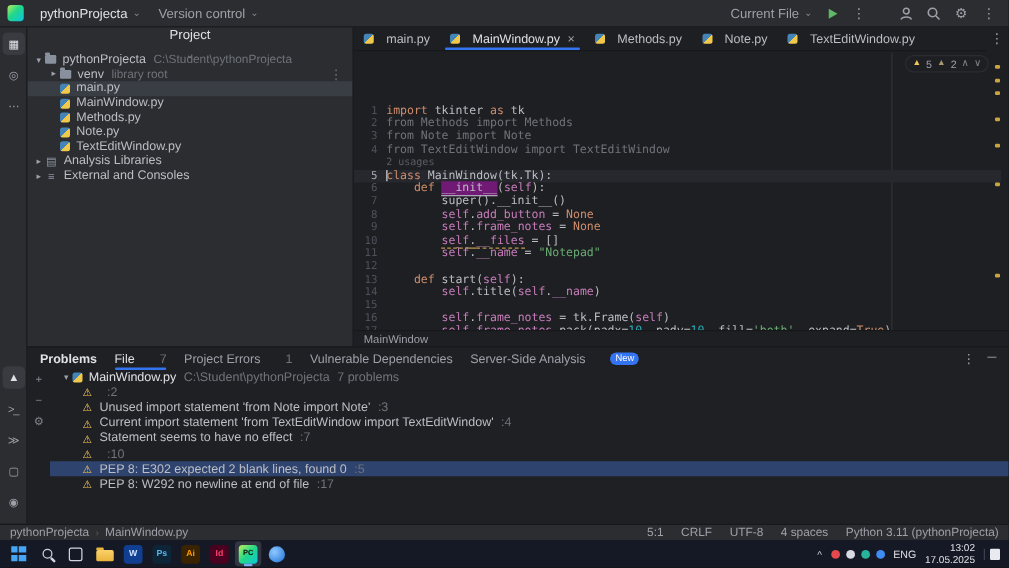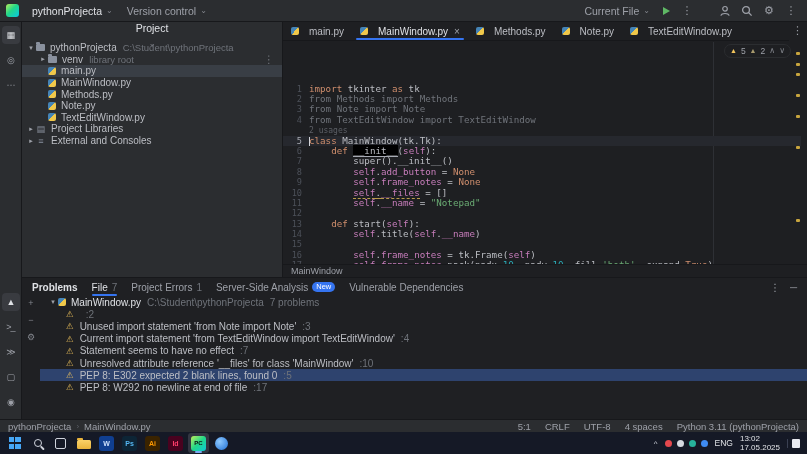--- a/index.html
+++ b/index.html
@@ -49,37 +49,37 @@
   .tabbar-more{position:absolute;top:2px;right:4px;color:#9da0a8;font-size:11px;}
   .code{position:absolute;top:20px;left:0;right:6px;bottom:13px;font:9.2px/10.4px "DejaVu Sans Mono",monospace;white-space:pre;overflow:hidden;}
   .guide{position:absolute;top:0;bottom:0;left:430px;width:1px;background:#2e3035;}
   .cline{display:flex;height:10.4px;position:relative;}
   .cline.active{background:#26282e;}
   .gut{flex:none;width:26px;text-align:right;padding-right:7px;color:#4d515a;font-size:8.6px;}
   .cline.active .gut{color:#a8abb3;}
   .src{flex:1;}
   .d{color:#bcbec4;}.kw{color:#cf8e6d;}.str{color:#6aab73;}.num{color:#2aacb8;}
   .self{color:#c77dbb;}.attr{color:#c77dbb;text-align:right;}.gray{color:#6f737a;}
-  .hl{background:#000000;border-bottom:1px solid #a7aab3;}
+  .hl{background:#701a75;border-bottom:1px solid #a7aab3;}
   .warn{border-bottom:1px dashed #b89a4b;}
   .inlay{color:#5c5f66;font-size:8px;}
   .caret{display:inline-block;width:1px;height:9px;background:#d3d5db;vertical-align:middle;margin-right:-1px;}
   .smark{position:absolute;right:1px;width:4px;height:3px;background:#c8a53e;border-radius:1px;}
   .inspect{position:absolute;top:2px;right:10px;display:flex;gap:4px;align-items:center;font-size:8.5px;color:#9da0a8;background:#1e1f22;border:1px solid #2b2d30;border-radius:8px;padding:1px 5px;font-family:"Liberation Sans",sans-serif;}
   .tri1{color:#f2c55c;font-size:7px;}
   .tri2{color:#a89a6e;font-size:7px;}
   .inspect .nav{font-size:8px;color:#82858c;}
   .breadcrumb{position:absolute;left:0;right:0;bottom:0;height:13px;border-top:1px solid #17181b;display:flex;align-items:center;padding:0 8px;font-size:9px;color:#9da0a8;background:#1e1f22;}
 
   
   .problems{position:absolute;left:22px;top:277px;right:0;height:142px;background:#1f2023;border-top:1px solid #17181b;}
   .ptabs{height:18px;display:flex;align-items:center;gap:14px;padding:0 10px;font-size:10px;color:#9da0a8;}
   .ptitle{color:#dfe1e5;font-weight:bold;}
   #ptabs{display:flex;gap:14px;align-items:center;height:100%;}
-  .ptab{display:flex;gap:4px;align-items:center;height:100%;position:relative;}
+  .ptab{display:flex;gap:20px;align-items:center;height:100%;position:relative;}
   .ptab .cnt{color:#6f737a;}
   .ptab.active{color:#dfe1e5;}
   .ptab.active::after{content:"";position:absolute;left:0;right:0;bottom:0;height:2px;background:#3574f0;border-radius:1px;}
   .badge{background:#3574f0;color:#fff;font-size:7.5px;padding:0 4px;border-radius:6px;line-height:10px;}
   .pt-right{margin-left:auto;display:flex;gap:10px;color:#9da0a8;}
   .pbody{position:absolute;top:18px;left:0;right:0;bottom:0;}
   .ptool{position:absolute;left:0;top:2px;bottom:0;width:18px;display:flex;flex-direction:column;align-items:center;gap:7px;color:#82858c;font-size:9px;}
   .prowsc{position:absolute;left:18px;top:0;right:0;bottom:0;overflow:hidden;font-size:10px;}
   .prow{height:12.2px;display:flex;align-items:center;white-space:nowrap;}
   .prow.hdr{padding-left:8px;}
@@ -109,21 +109,21 @@
   .tview{width:11px;height:11px;border:1.5px solid #cfd3dc;border-radius:2px;}
   .fold{width:14px;height:9px;background:linear-gradient(#fad269,#e9b43c);border-radius:1.5px;position:relative;margin-top:2px;}
   .fold::before{content:"";position:absolute;top:-2px;left:0;width:6px;height:2.5px;background:#e9b43c;border-radius:1px 1px 0 0;}
   .tile{width:15px;height:15px;border-radius:3px;display:flex;align-items:center;justify-content:center;font-size:7px;font-weight:bold;font-family:"Liberation Sans",sans-serif;}
   .pyc{width:15px;height:15px;border-radius:3px;background:linear-gradient(135deg,#fcf84a -20%,#21d789 50%,#07c3f2 115%);display:flex;align-items:center;justify-content:center;font-size:6px;font-weight:bold;color:#0b0e14;}
   .circ{width:13px;height:13px;border-radius:50%;background:radial-gradient(circle at 35% 35%,#8ec9ff,#1f6fd6);}
   .tray{margin-left:auto;display:flex;align-items:center;gap:7px;color:#dfe1e5;padding-right:3px;}
   .tray-chev{font-size:8px;color:#cfd3dc;}
   .dot{width:7px;height:7px;border-radius:50%;flex:none;}
   .lang{font-size:8.5px;}
-  .clock{font-size:8px;line-height:9px;}
+  .clock{text-align:right;font-size:8px;line-height:9px;}
   .notif{width:13px;display:flex;justify-content:flex-end;border-left:1px solid #3a4052;padding-left:4px;}
   .notif i{display:block;width:9px;height:9px;background:#e8eaf0;border-radius:1px;}
 </style>
 </head>
 <body>
 
 <div class="app">
 
   <header class="titlebar">
     <span class="logo"></span>
@@ -211,21 +211,21 @@
           <span class="tlabel">Note.py</span>
         </div>
         <div class="trow" style="padding-left: 16px;">
           <span class="tchev"></span>
           <span class="ticon py"></span>
           <span class="tlabel">TextEditWindow.py</span>
         </div>
         <div class="trow" style="padding-left: 4px;">
           <span class="tchev">▸</span>
           <span class="ticon glyph">▤</span>
-          <span class="tlabel">Project Libraries</span>
+          <span class="tlabel">Analysis Libraries</span>
         </div>
         <div class="trow" style="padding-left: 4px;">
           <span class="tchev">▸</span>
           <span class="ticon glyph">≡</span>
           <span class="tlabel">External and Consoles</span>
         </div>
       </div>
   </section>
 
   <section class="editor">
@@ -275,25 +275,25 @@
       <span id="ptabs">
           <span class="ptab active">
             <span>File</span>
             <span class="cnt">7</span>
           </span>
           <span class="ptab">
             <span>Project Errors</span>
             <span class="cnt">1</span>
           </span>
           <span class="ptab">
+            <span>Vulnerable Dependencies</span>
+          </span>
+          <span class="ptab">
             <span>Server-Side Analysis</span>
             <span class="badge">New</span>
-          </span>
-          <span class="ptab">
-            <span>Vulnerable Dependencies</span>
           </span>
         </span>
       <span class="pt-right">
         <span>⋮</span>
         <span>─</span>
       </span>
     </div>
     <div class="pbody">
       <div class="ptool">
         <span>+</span>
@@ -322,21 +322,20 @@
             <span class="ptext">Current import statement 'from TextEditWindow import TextEditWindow'</span>
             <span class="pline">:4</span>
           </div>
           <div class="prow item">
             <span class="wic">⚠</span>
             <span class="ptext">Statement seems to have no effect</span>
             <span class="pline">:7</span>
           </div>
           <div class="prow item">
             <span class="wic">⚠</span>
-            <span class="ptext">Unresolved attribute reference '__files' for class 'MainWindow'</span>
             <span class="pline">:10</span>
           </div>
           <div class="prow item selected">
             <span class="wic">⚠</span>
             <span class="ptext">PEP 8: E302 expected 2 blank lines, found 0</span>
             <span class="pline">:5</span>
           </div>
           <div class="prow item">
             <span class="wic">⚠</span>
             <span class="ptext">PEP 8: W292 no newline at end of file</span>

